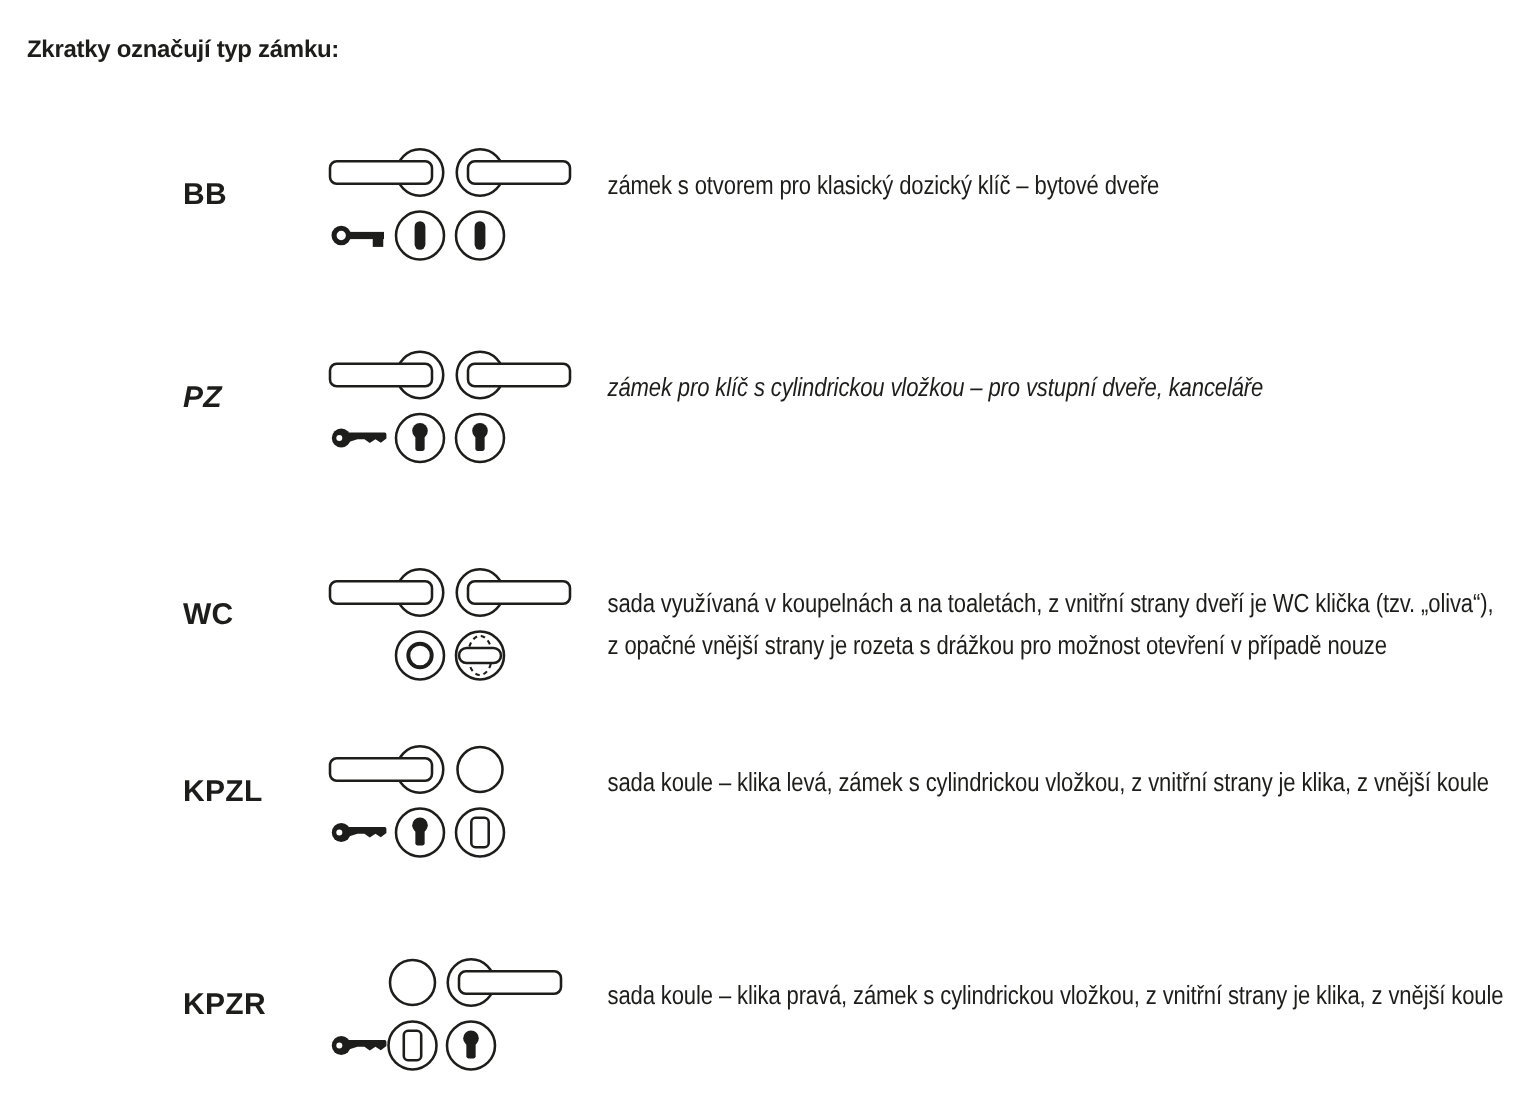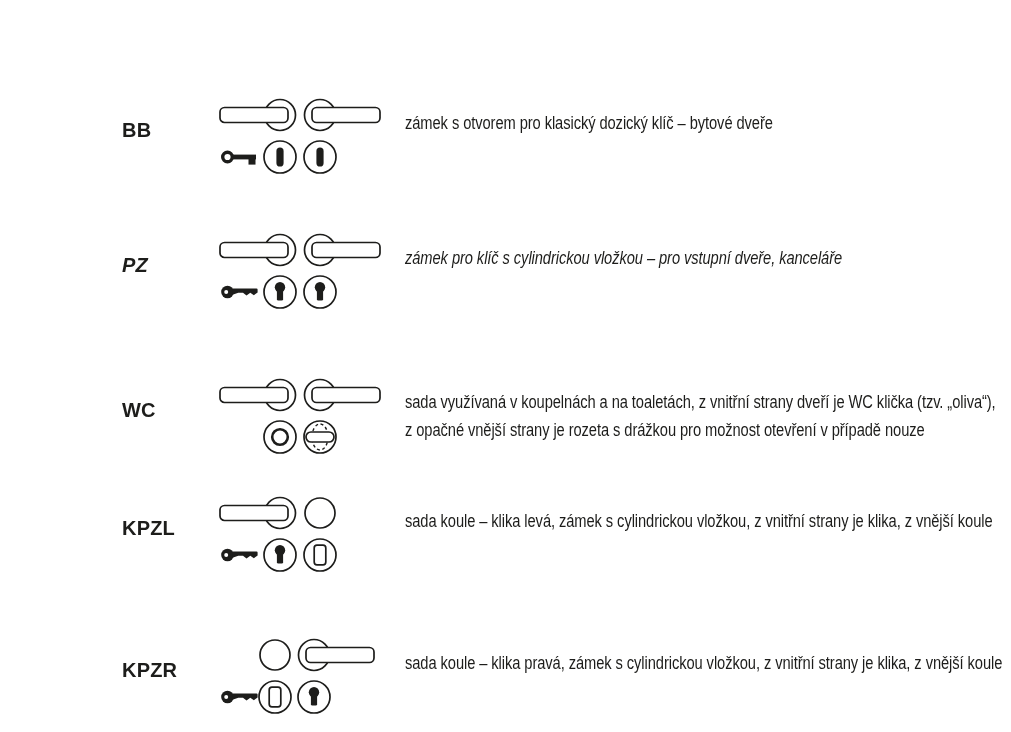--- a/index.html
+++ b/index.html
@@ -74,20 +74,21 @@
   svg .w  { fill: #ffffff; stroke: #1d1d1b; stroke-width: 1.7; }
   svg .f  { fill: #1d1d1b; stroke: none; }
   svg .o2 { fill: none;    stroke: #1d1d1b; stroke-width: 2.6; }
   svg .dash { fill: none;  stroke: #1d1d1b; stroke-width: 1.4; stroke-dasharray: 3 2.6; }
 </style>
 </head>
 <body>
 
 <div class="page">
 
+  <div class="title">Zkratky označují typ zámku:</div>
 
   <div class="row row-0">
     <div class="code">BB</div>
     <div class="icon-wrap">
       <svg width="170" height="80" viewBox="0 0 170 80" xmlns="http://www.w3.org/2000/svg">
         <g>
           <circle class="o" cx="62" cy="17" r="15.5"></circle>
           <rect class="w" x="2" y="9.5" width="68" height="15" rx="4.5"></rect>
         </g>
         <g>

